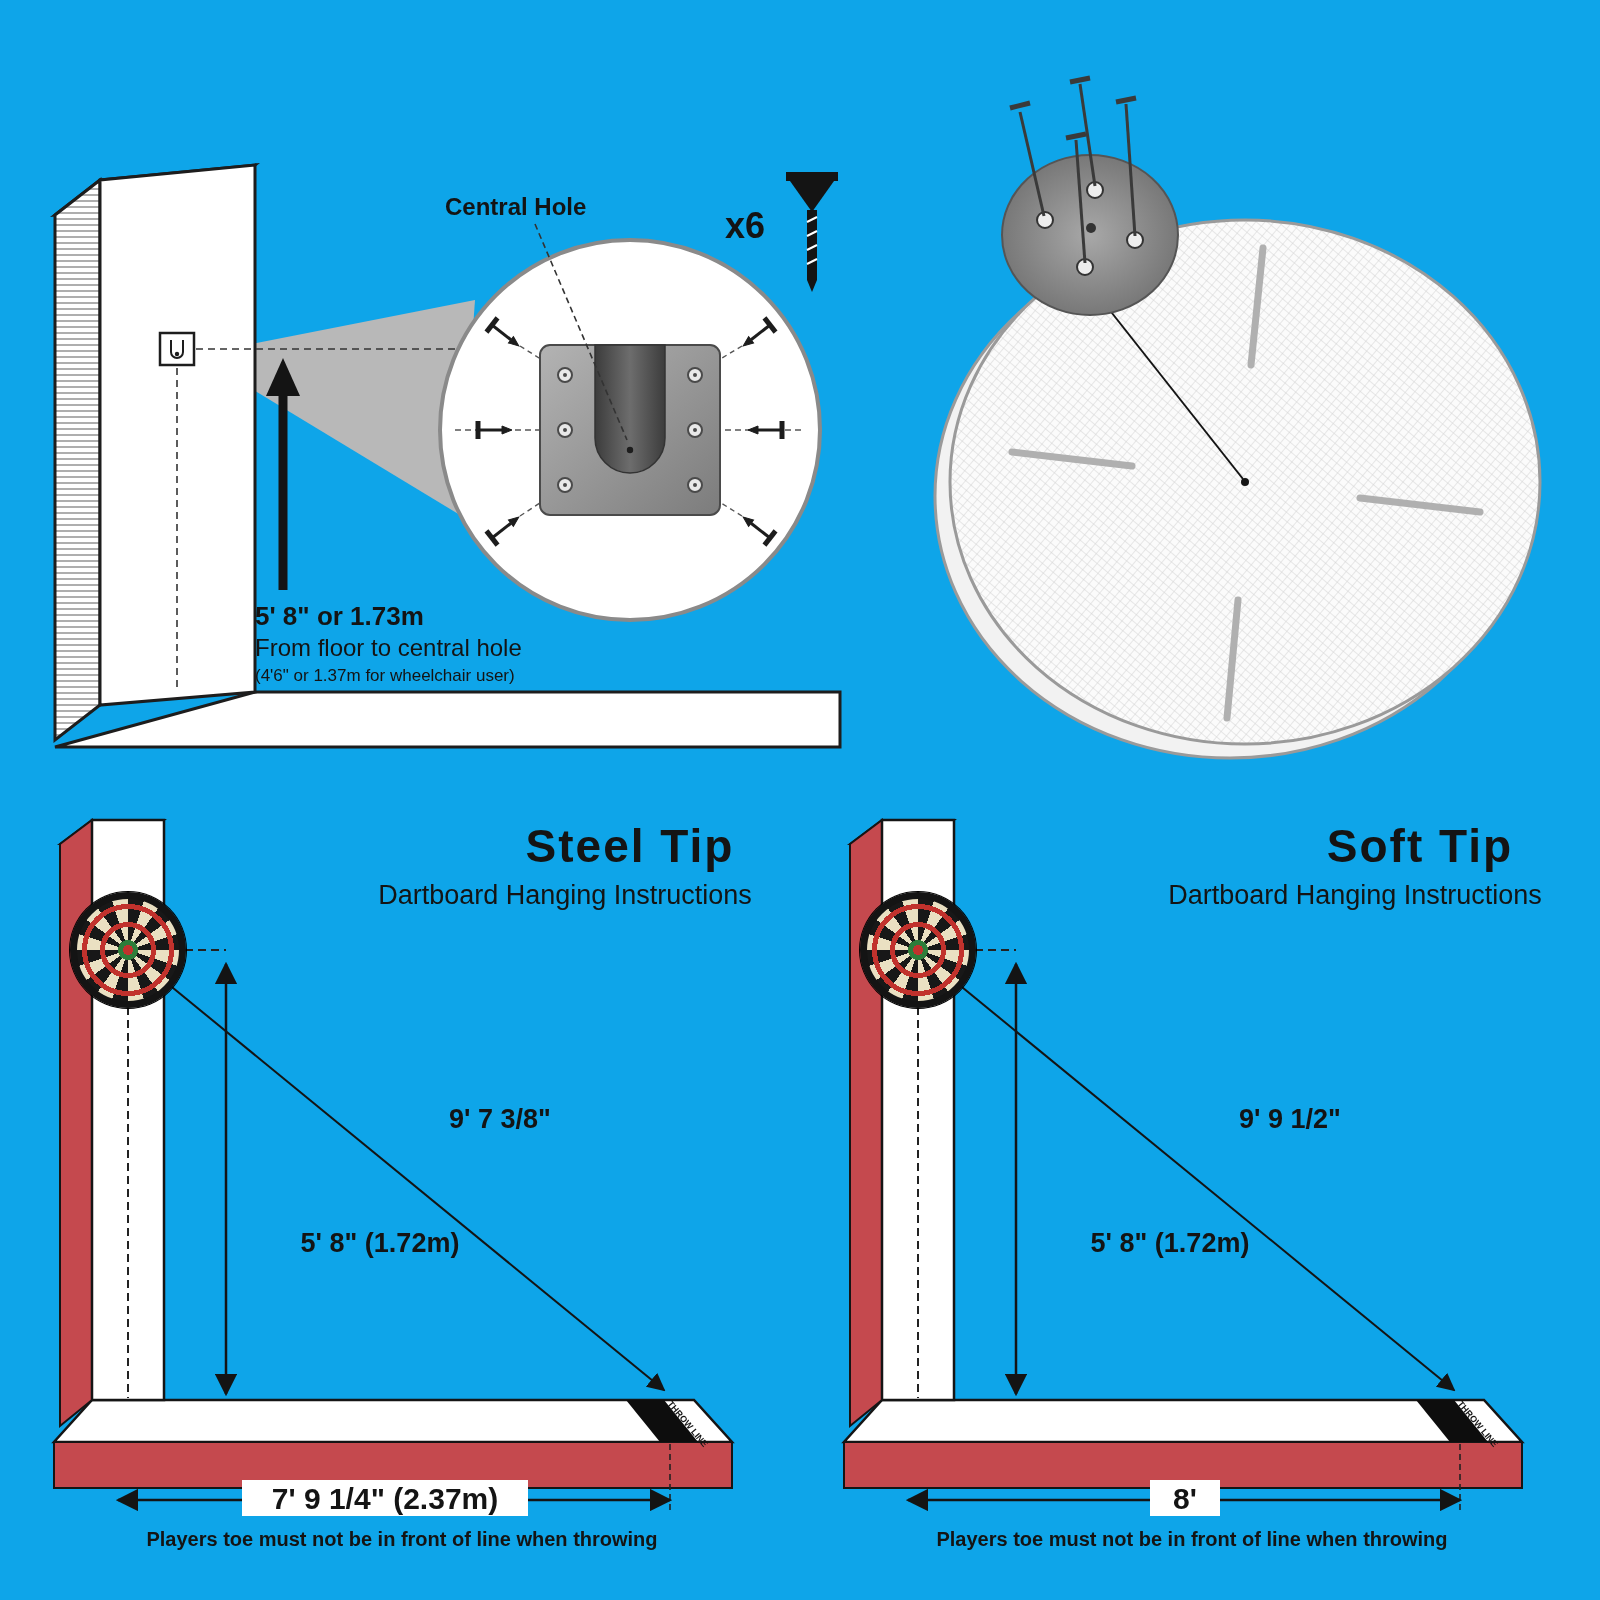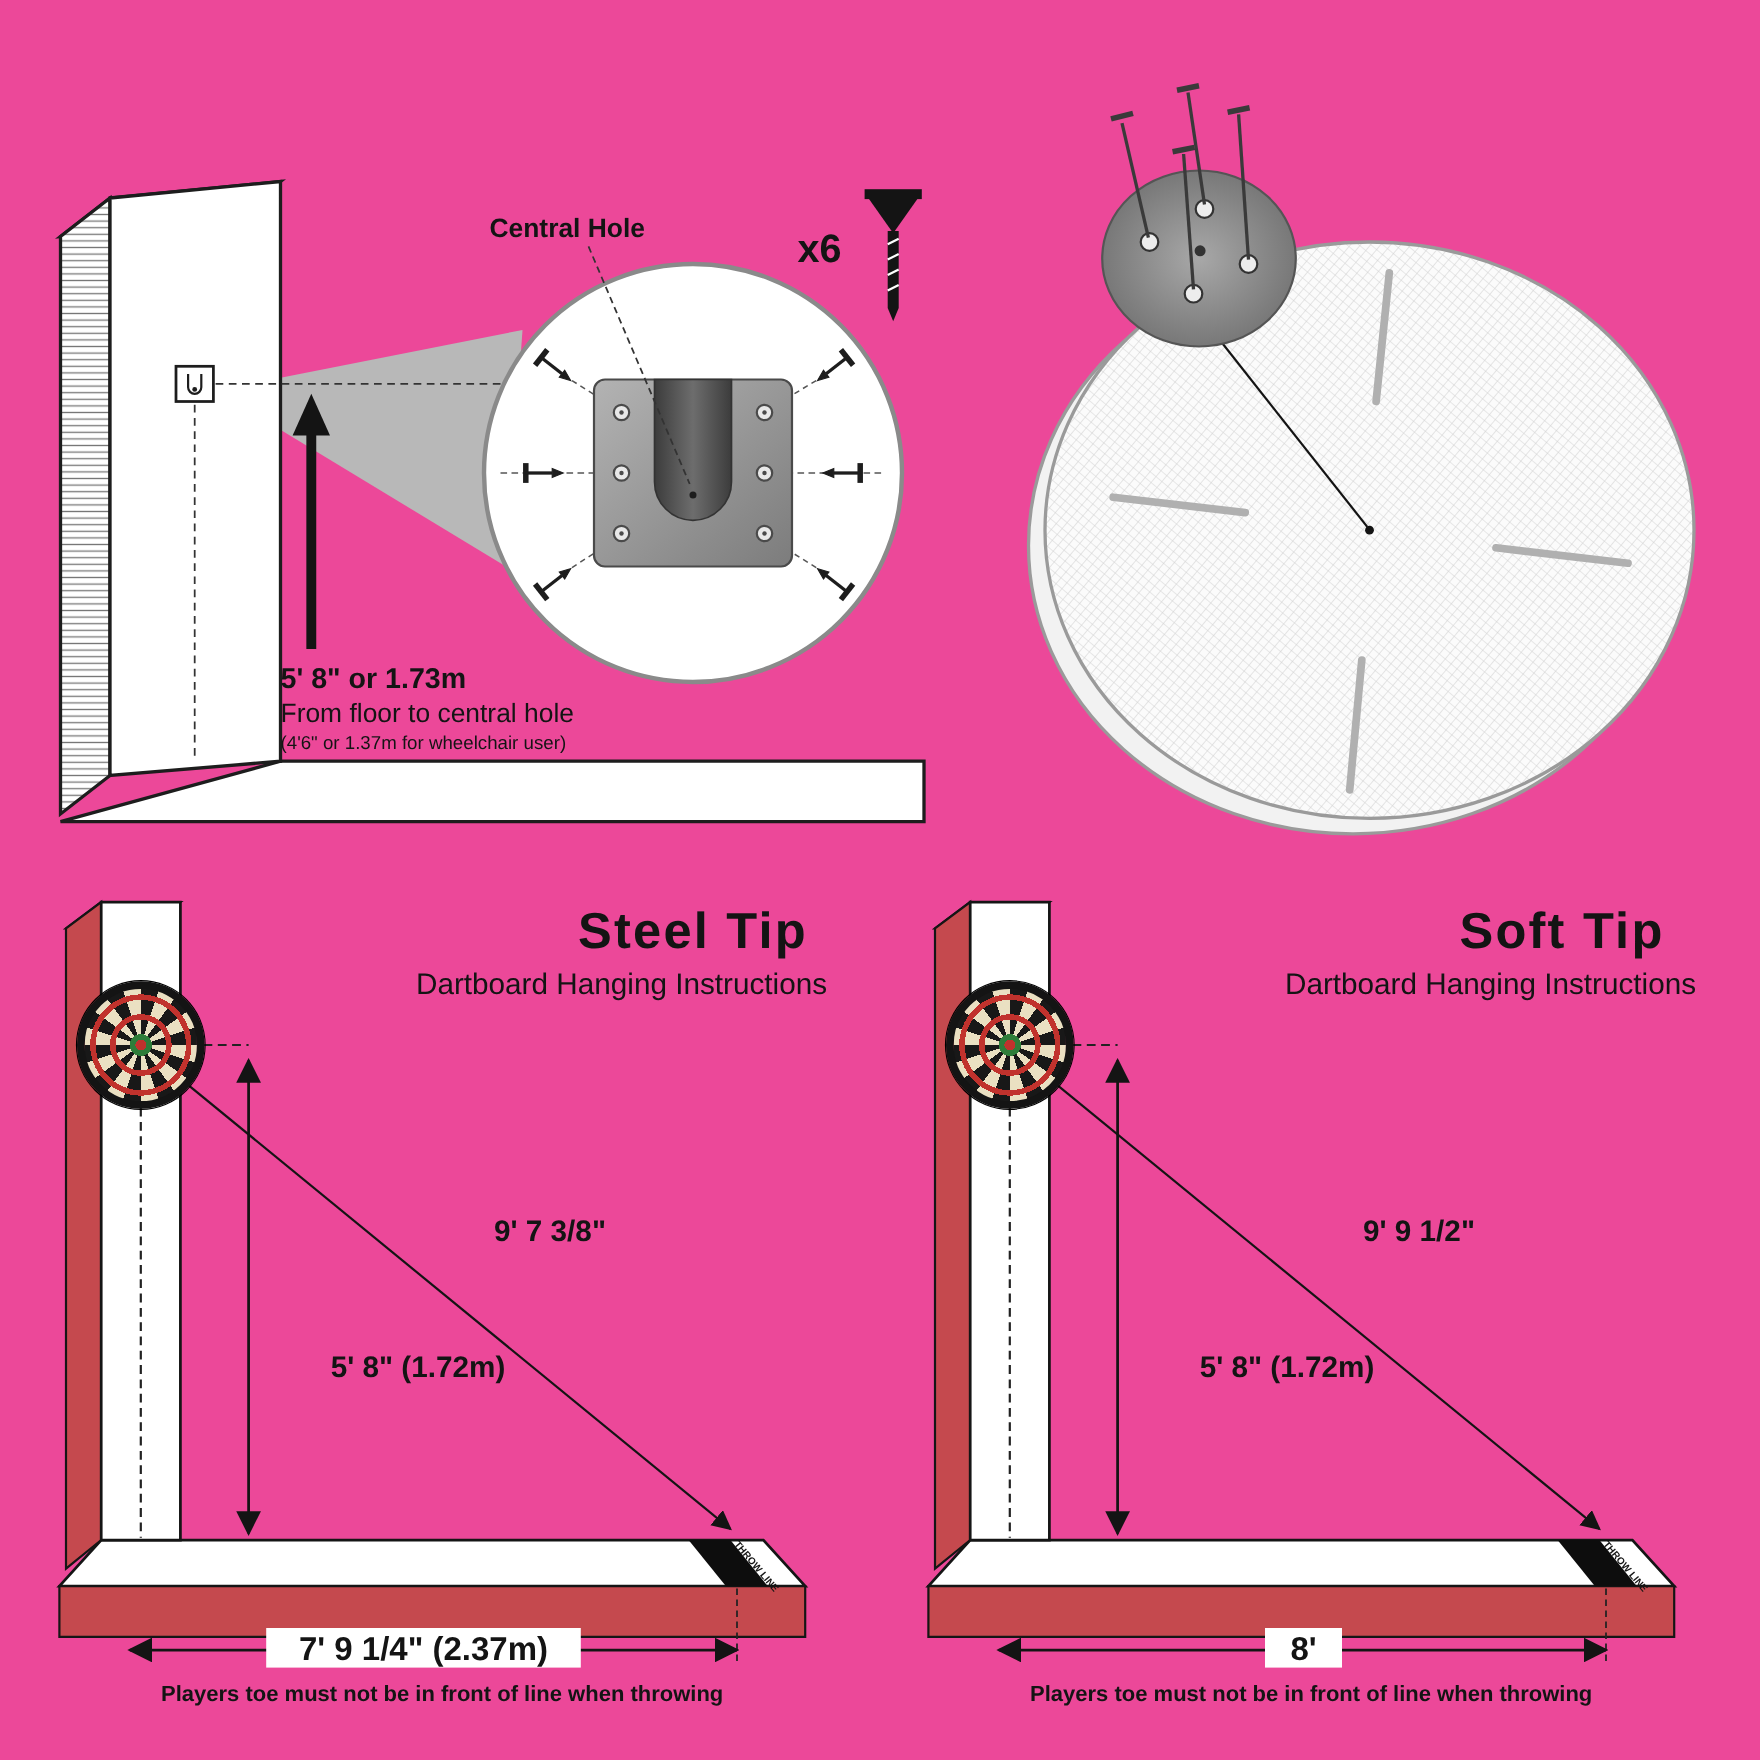--- a/index.html
+++ b/index.html
@@ -1,16 +1,16 @@
 <!DOCTYPE html>
 <html><head>
 <meta charset="utf-8">
 <style>
   html,body{margin:0;padding:0;background:#fff;}
-  #canvas{position:relative;width:1600px;height:1600px;background:#ec4899;overflow:hidden;
+  #canvas{position:relative;width:1600px;height:1600px;background:#0ea5e9;overflow:hidden;
           font-family:"Liberation Sans",sans-serif;color:#141414;}
   .abs{position:absolute;}
   svg text{font-family:"Liberation Sans",sans-serif;fill:#141414;}
   .t-b{font-weight:bold;}
   .title-txt{font-weight:bold;letter-spacing:2px;}
   
   .dartboard{
     position:absolute;width:116px;height:116px;border-radius:50%;
     border:7px solid #141414;box-sizing:border-box;
     background:

